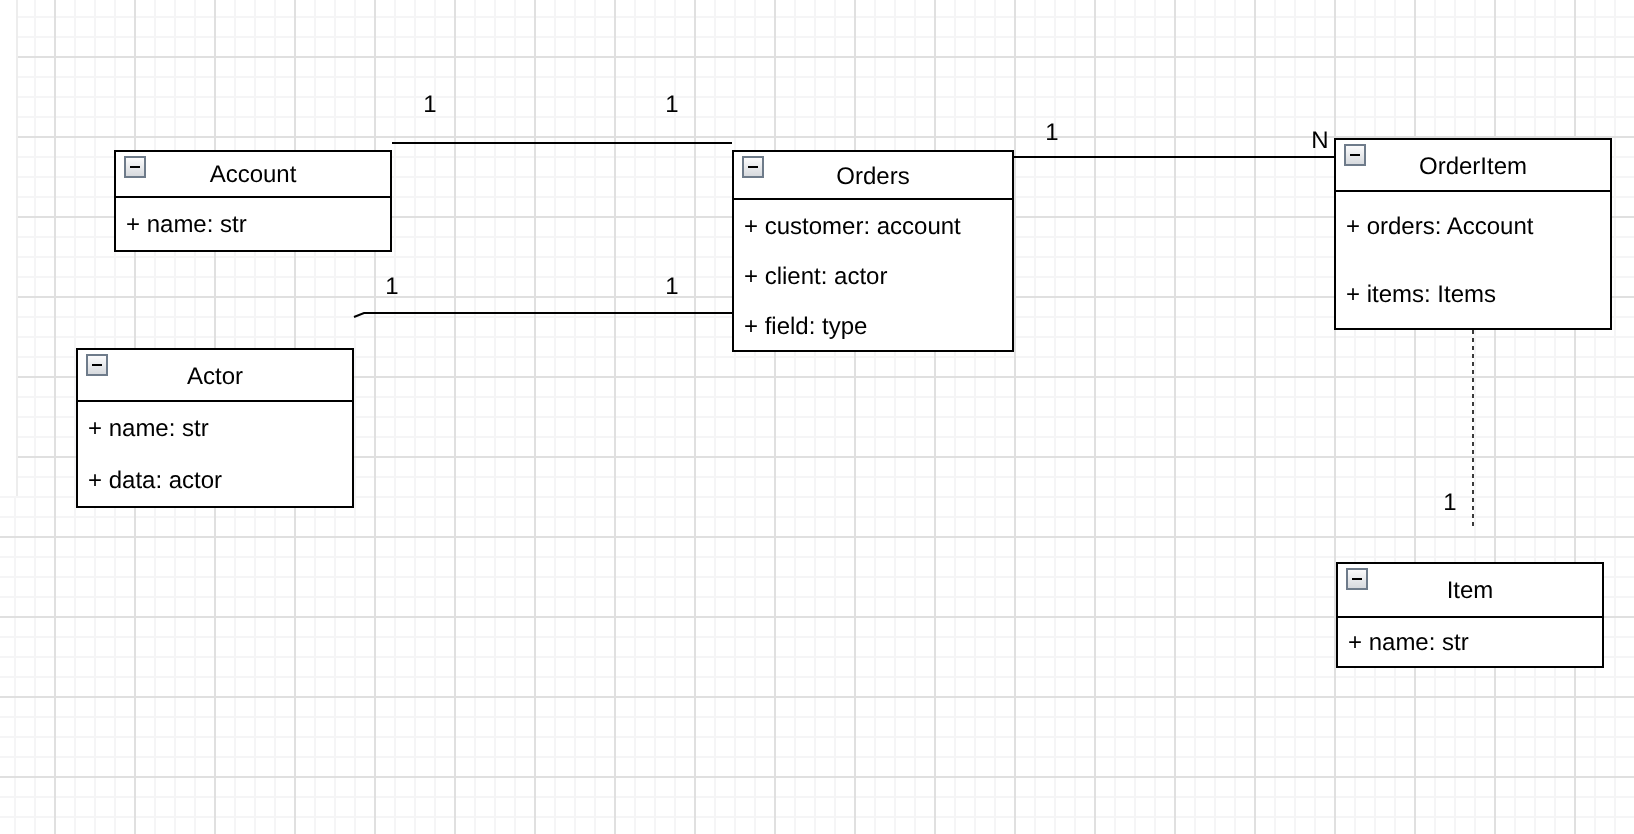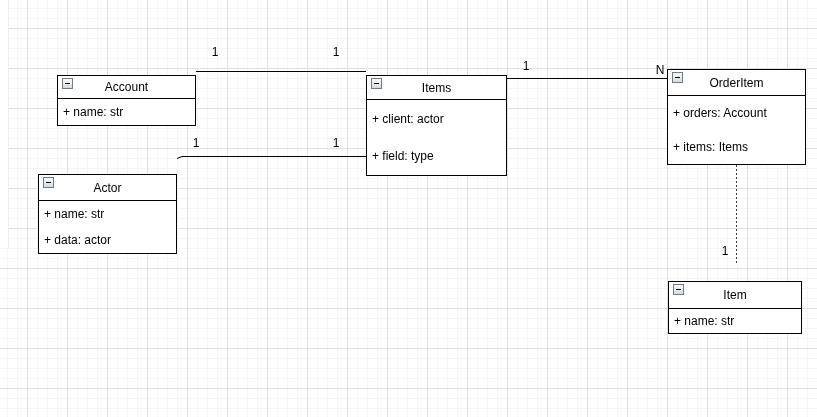--- a/index.html
+++ b/index.html
@@ -94,22 +94,23 @@
       <span>Account</span>
     </div>
     <div class="attr-row">+ name: str</div>
   </div>
 
   <div class="class-box" style="left:366px; top:59px; width:141px; height:101px;">
     <div class="class-title" style="height:23px;">
       <span class="collapse-icon">
           <span class="minus"></span>
         </span>
-      <span>Items</span>
+      <span>Orders</span>
     </div>
+    <div class="attr-row">+ customer: account</div>
     <div class="attr-row">+ client: actor</div>
     <div class="attr-row">+ field: type</div>
   </div>
 
   <div class="class-box" style="left:667px; top:53px; width:139px; height:96px;">
     <div class="class-title" style="height:25px;">
       <span class="collapse-icon">
           <span class="minus"></span>
         </span>
       <span>OrderItem</span>

